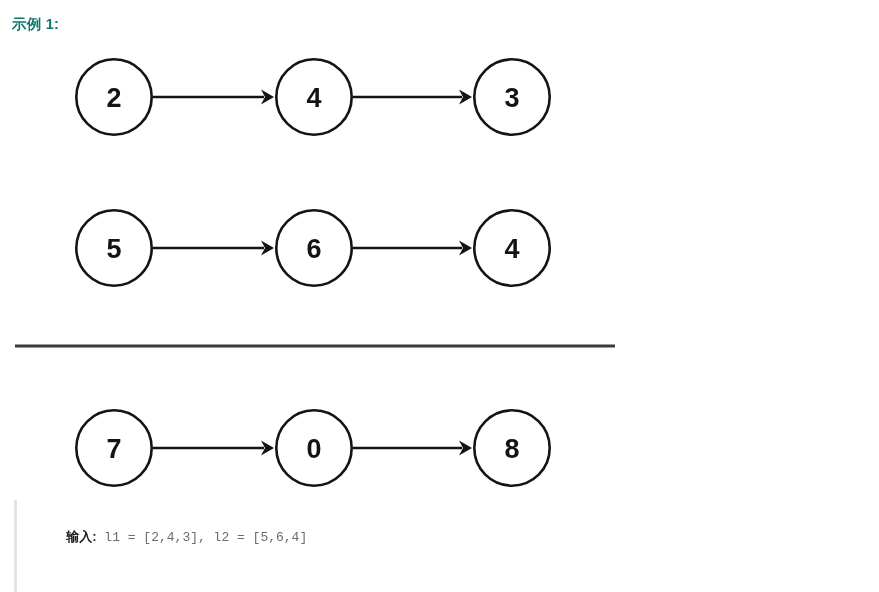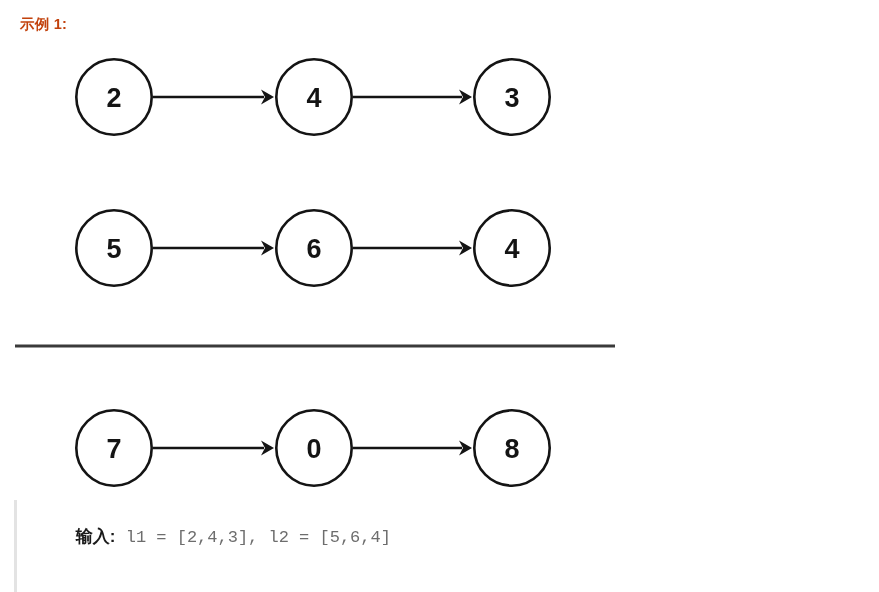--- a/index.html
+++ b/index.html
@@ -12,26 +12,26 @@
     height: 592px;
     position: relative;
     font-family: "Liberation Sans", "DejaVu Sans", sans-serif;
     color: #1a1a1a;
     overflow: hidden;
   }
 
   
   #example-title {
     position: absolute;
-    left: 20px;
+    left: 12px;
     top: 15px;
     font-size: 14.5px;
     font-weight: bold;
     letter-spacing: 0.2px;
-    color: #c2410c;
+    color: #0f766e;
     white-space: nowrap;
   }
 
   
   #linked-list-figure {
     position: absolute;
     left: 0;
     top: 40px;
     width: 879px;
     height: 460px;
@@ -69,21 +69,21 @@
   
   #io-block {
     position: absolute;
     left: 14px;
     top: 500px;
     padding-left: 18px;
     border-left: 3px solid #e3e3e3;
   }
   .io-line {
     font-family: "Liberation Mono", "DejaVu Sans Mono", monospace;
-    font-size: 17px;
+    font-size: 13px;
     line-height: 24.5px;
     color: #6d6d6d;
     white-space: pre;
     text-align: right;
   }
   .io-label {
     font-family: "Liberation Sans", "DejaVu Sans", sans-serif;
     font-weight: bold;
     color: #1a1a1a;
   }

